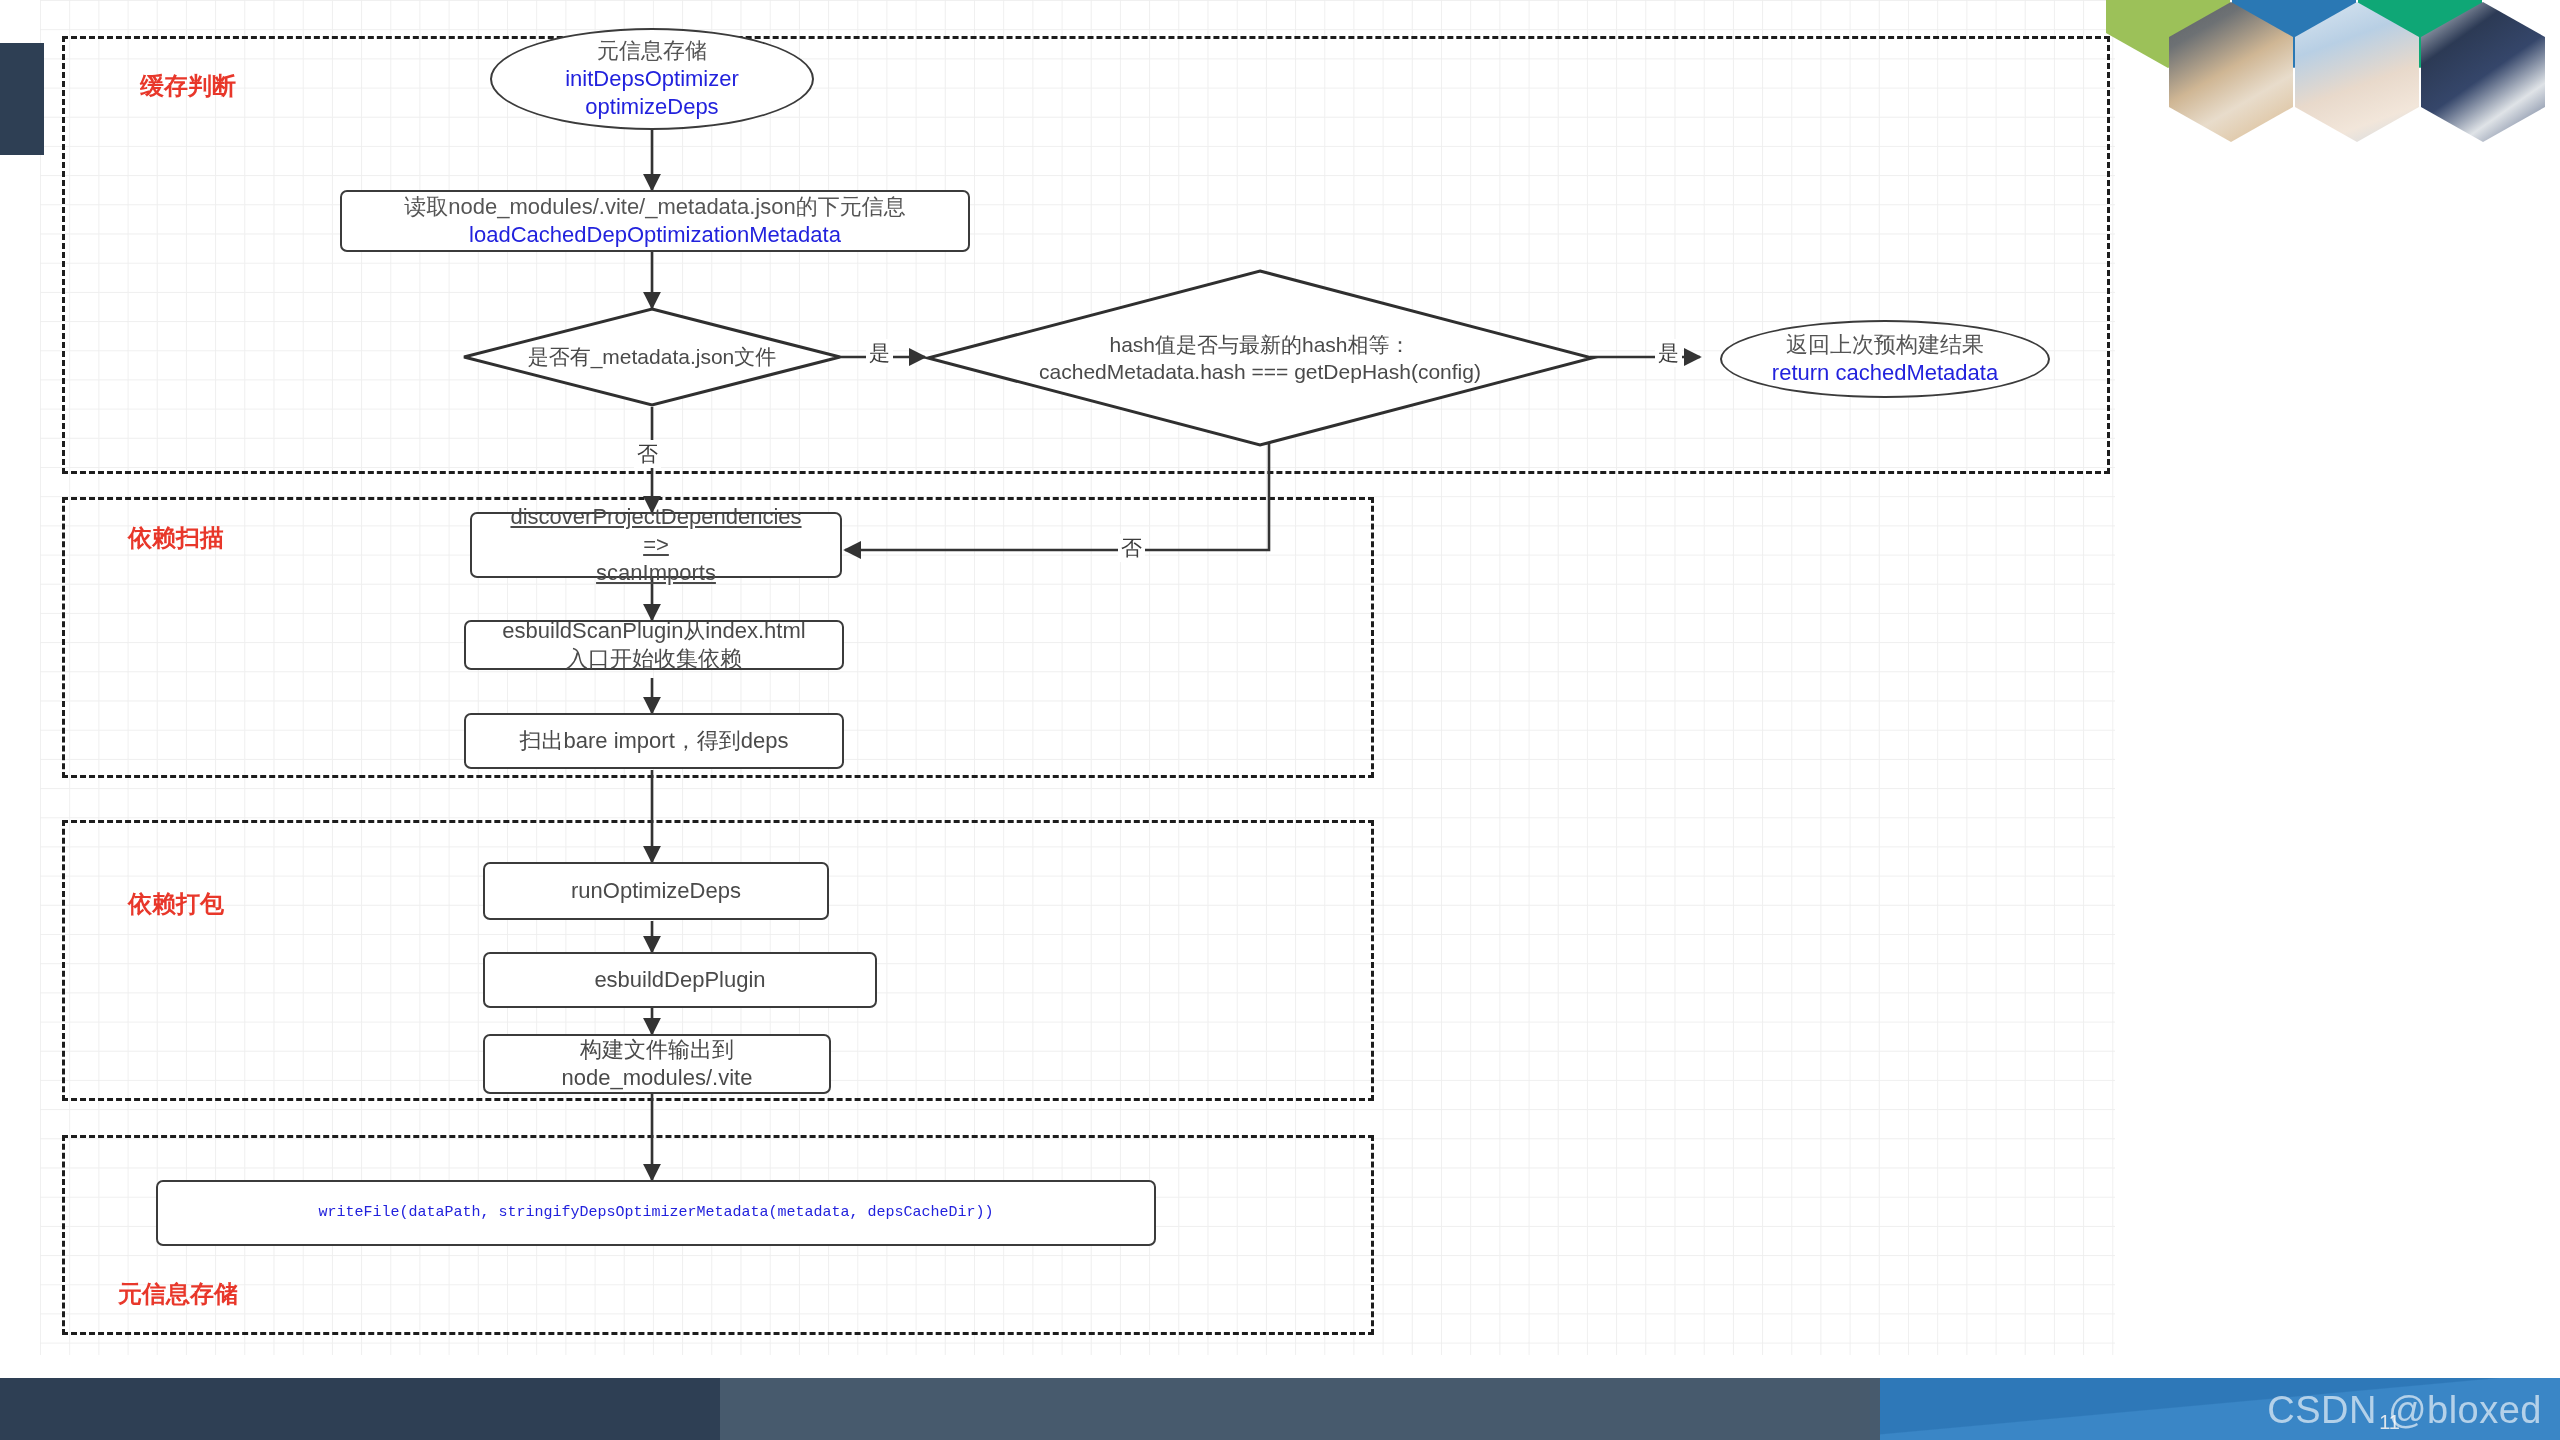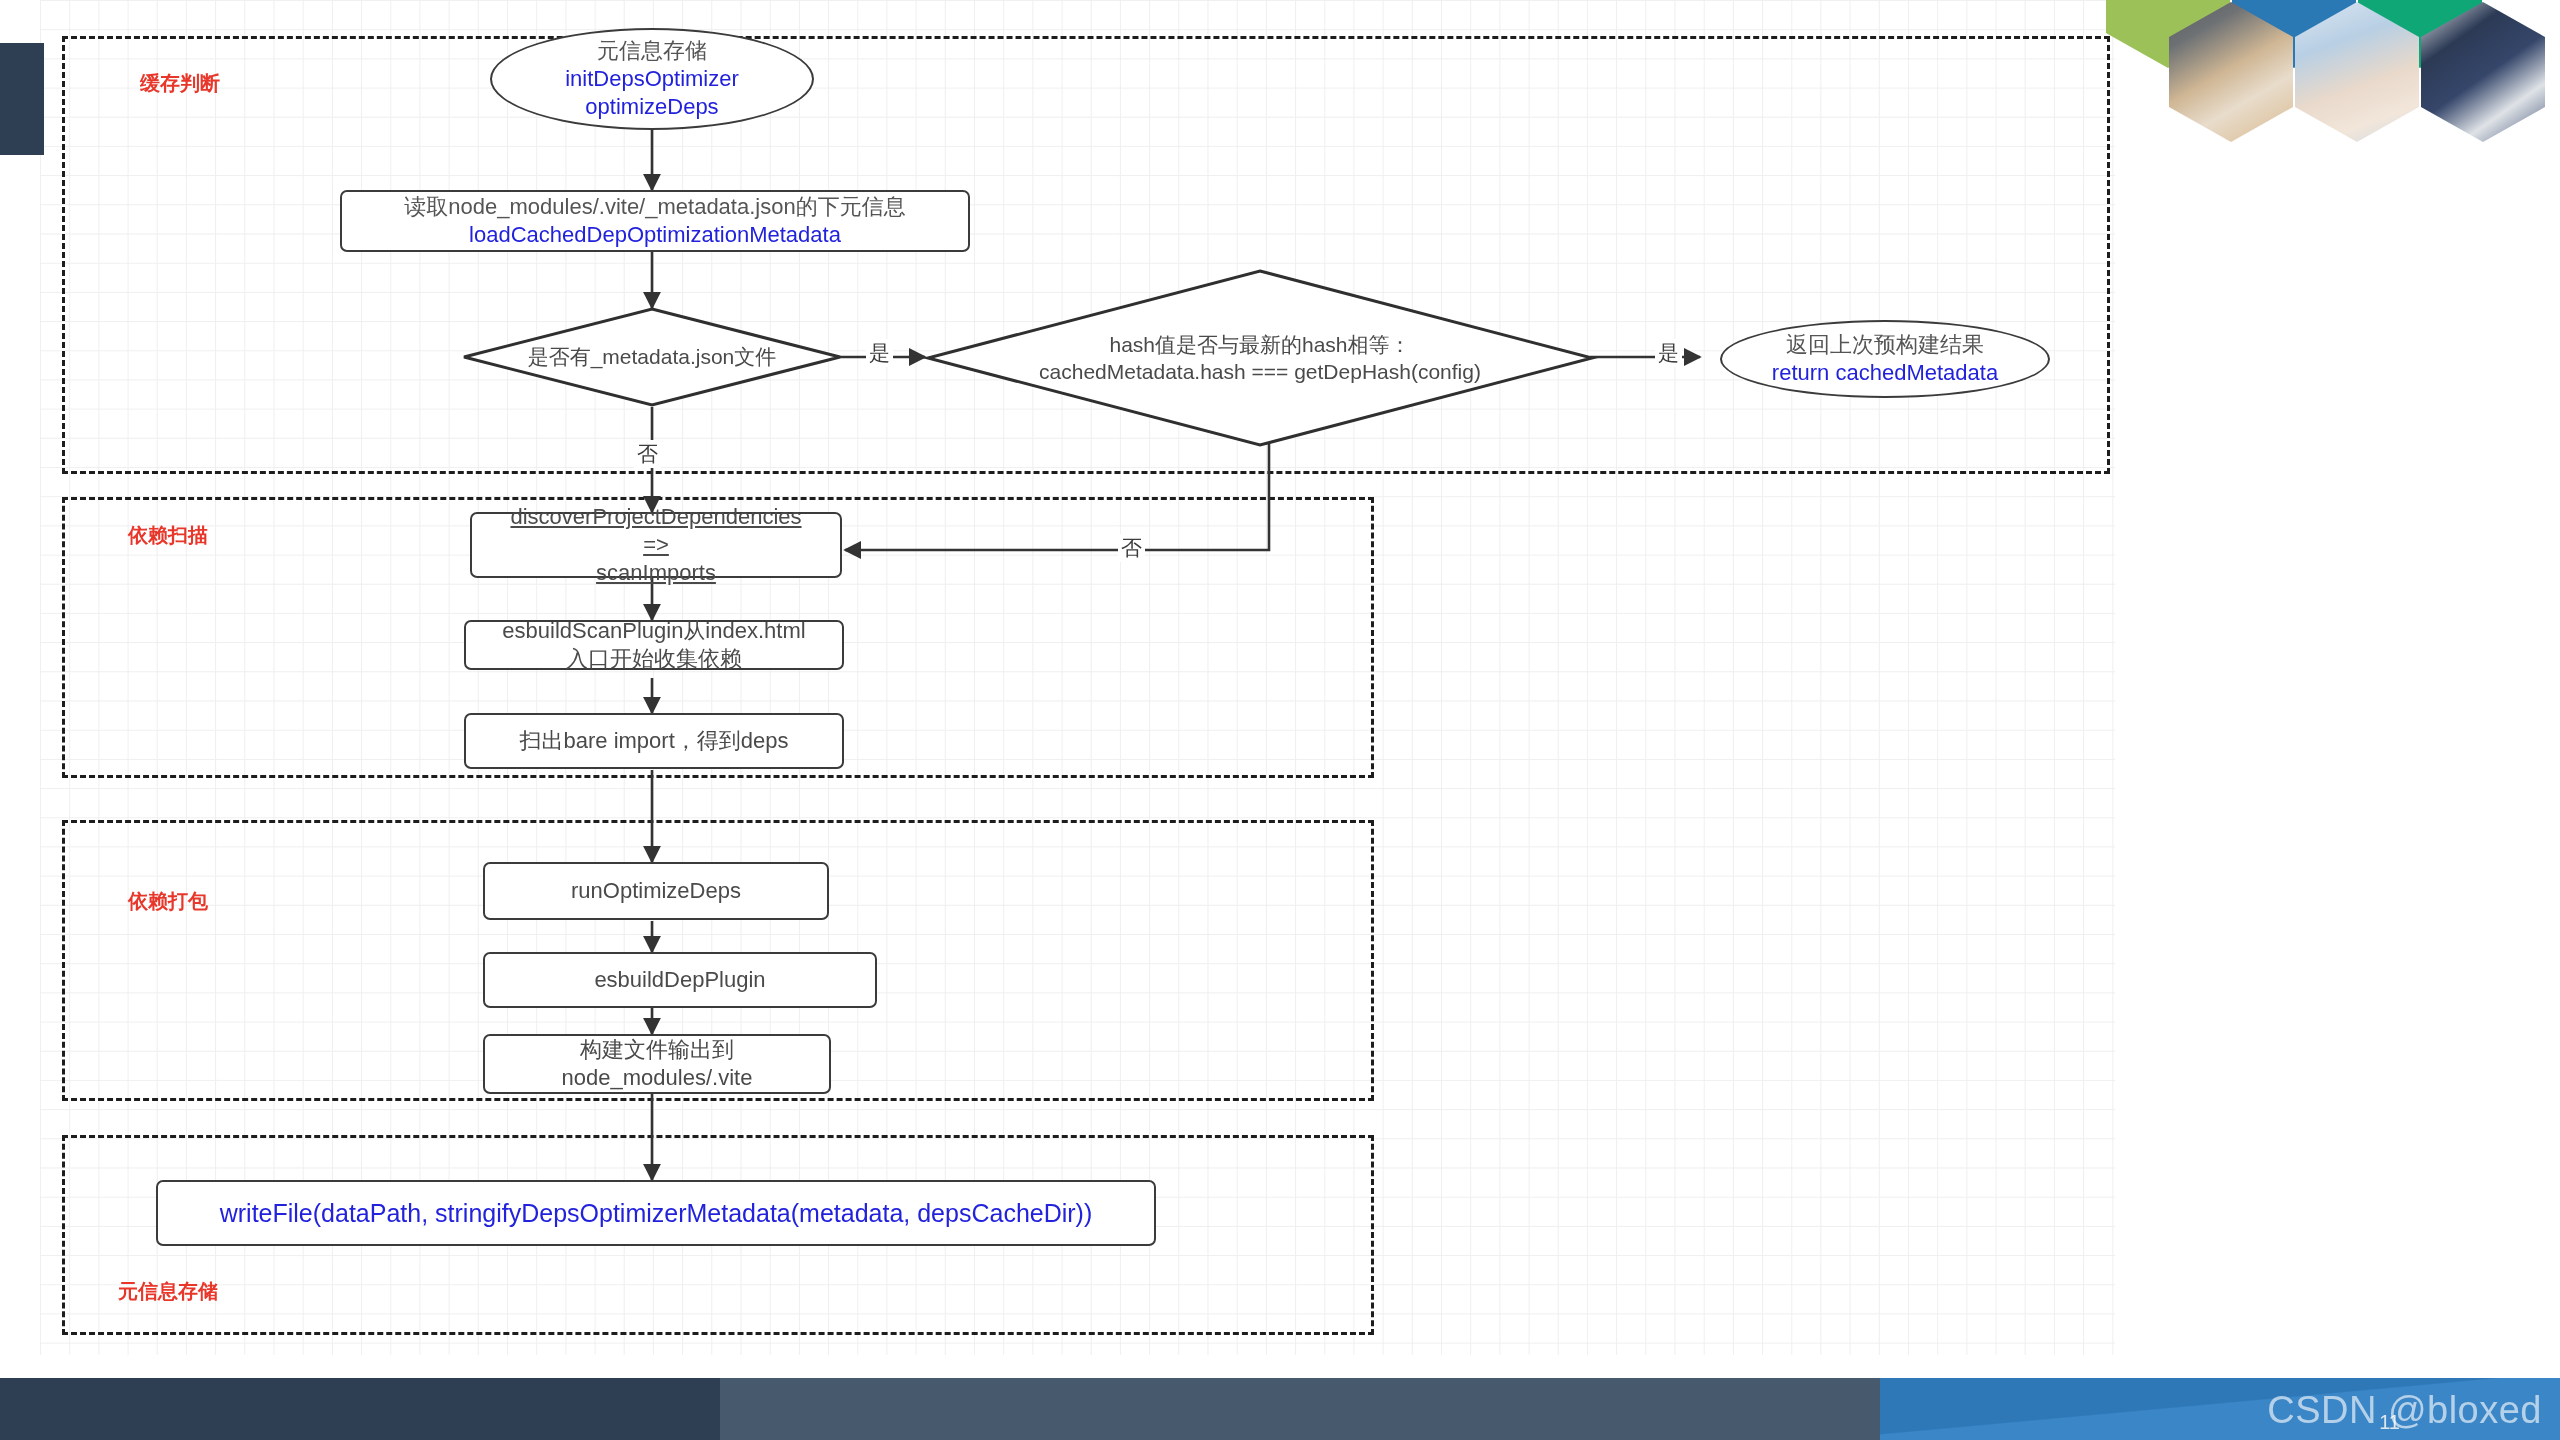--- a/index.html
+++ b/index.html
@@ -94,21 +94,21 @@
   
   .section {
     position: absolute;
     border: 3px dashed #1d1d1d;
     background: transparent;
   }
   .section-label {
     position: absolute;
     color: #e8372a;
     font-weight: bold;
-    font-size: 20px;
+    font-size: 24px;
     white-space: nowrap;
   }
 
   
   .node {
     position: absolute;
     border: 2.5px solid #3b3b3b;
     background: #ffffff;
     display: flex;
     align-items: center;
@@ -284,21 +284,21 @@
   </div>
 
   <div class="node" style="left:483px; top:1034px; width:348px; height:60px;">
     <div>
       <span style="display:block">构建文件输出到</span>
       <span style="display:block">node_modules/.vite</span>
     </div>
   </div>
 
   <div class="node" style="left:156px; top:1180px; width:1000px; height:66px;">
-    <span class="blue-inline" style="font-size:25px;">writeFile(dataPath, stringifyDepsOptimizerMetadata(metadata, depsCacheDir))</span>
+    <span class="blue-inline" style="font-size:15px;font-family:Liberation Mono, monospace;">writeFile(dataPath, stringifyDepsOptimizerMetadata(metadata, depsCacheDir))</span>
   </div>
 
   <div class="edge-label" style="left:866px; top:339px;">是</div>
   <div class="edge-label" style="left:1655px; top:339px;">是</div>
   <div class="edge-label" style="left:634px; top:440px;">否</div>
   <div class="edge-label" style="left:1118px; top:534px;">否</div>
 
   <div id="bottom-bar">
     <div class="dark-left"></div>
     <div class="mid"></div>

